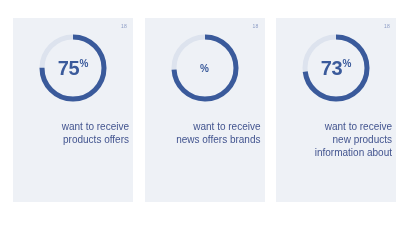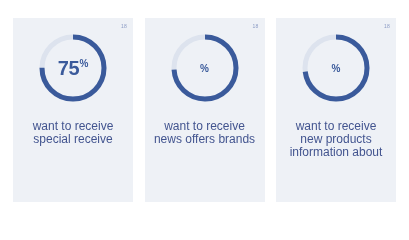--- a/index.html
+++ b/index.html
@@ -93,22 +93,22 @@
     color: #3a5a9b;
     margin-top: 1px;
     margin-left: 0px;
     font-family: "Liberation Sans", sans-serif;
   }
   .caption {
     position: absolute;
     left: 4px;
     right: 4px;
     top: 102px;
-    text-align: center;
-    font-size: 12px;
+    text-align: right;
+    font-size: 10px;
     line-height: 13px;
     color: #42548f;
     font-family: "Liberation Sans", sans-serif;
   }
   .caption div {
     white-space: nowrap;
   }
 </style>
 </head>
 <body>
@@ -127,21 +127,21 @@
           <div class="donut-center">
             <div class="pct-group">
               <span class="pct-num">75</span>
               <span class="pct-sym">%</span>
             </div>
           </div>
         </div>
       </div>
       <div class="caption">
         <div>want to receive</div>
-        <div>special receive</div>
+        <div>products offers</div>
       </div>
     </div>
 
     <div class="card">
       <div class="corner-label">18</div>
       <div class="donut-wrap">
         <div class="donut">
           <svg viewBox="0 0 72 72">
             <circle cx="36" cy="36" r="31" fill="none" stroke="#dde3ee" stroke-width="5"></circle>
             <circle class="donut-value" cx="36" cy="36" r="31" fill="none" stroke="#3a5a9b" stroke-width="5" stroke-linecap="butt" transform="rotate(-90 36 36)" stroke-dasharray="144.1362709466997 50.642473575867456"></circle>
@@ -162,20 +162,21 @@
     <div class="card">
       <div class="corner-label">18</div>
       <div class="donut-wrap">
         <div class="donut">
           <svg viewBox="0 0 72 72">
             <circle cx="36" cy="36" r="31" fill="none" stroke="#dde3ee" stroke-width="5"></circle>
             <circle class="donut-value" cx="36" cy="36" r="31" fill="none" stroke="#3a5a9b" stroke-width="5" stroke-linecap="butt" transform="rotate(-90 36 36)" stroke-dasharray="142.18848350147402 52.59026102109314"></circle>
           </svg>
           <div class="donut-center">
             <div class="pct-group">
+              <span class="pct-num">73</span>
               <span class="pct-sym">%</span>
             </div>
           </div>
         </div>
       </div>
       <div class="caption">
         <div>want to receive</div>
         <div>new products</div>
         <div>information about</div>
       </div>

